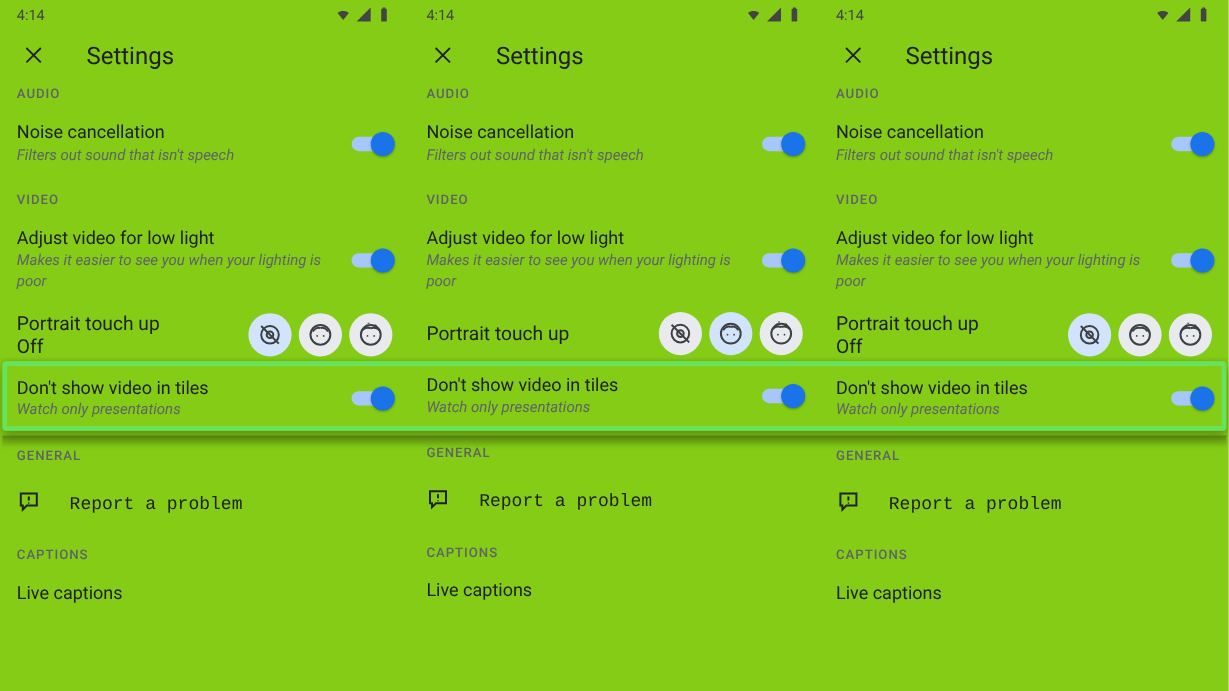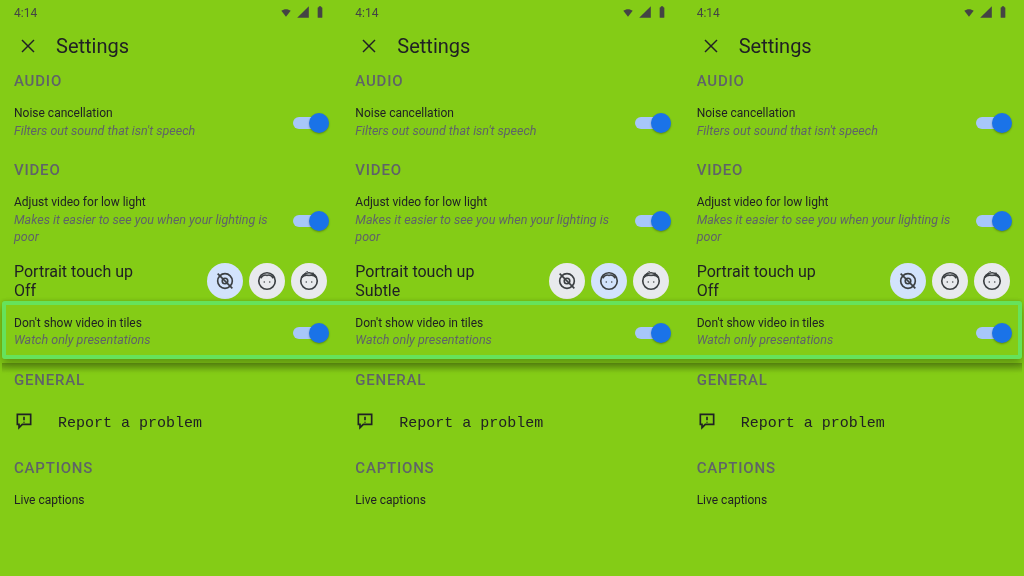--- a/index.html
+++ b/index.html
@@ -3,28 +3,28 @@
 <meta charset="utf-8">
 <style>
   * { box-sizing: border-box; margin: 0; padding: 0; }
   html, body { width: 1024px; height: 576px; overflow: hidden; font-family: Roboto, "Segoe UI", Arial, sans-serif; background: #fff; color: #202124; }
   .stage { position: relative; width: 1024px; height: 576px; background: #84cc16; }
   .panels { display: flex; width: 100%; height: 100%; }
   .panel { flex: 1; padding: 0 14px 0 14px; position: relative; }
   .status-bar { display: flex; justify-content: space-between; align-items: center; height: 24px; font-size: 12px; color: #444; padding-top: 2px; }
   .status-icons { display: flex; gap: 3px; align-items: center; }
   .status-icons svg { width: 14px; height: 14px; fill: #444; }
-  .header { display: flex; align-items: center; gap: 16px; margin-top: 10px; margin-bottom: 14px; padding-left: 2px; }
+  .header { display: flex; align-items: center; gap: 32px; margin-top: 10px; margin-bottom: 14px; padding-left: 2px; }
   .close-btn { width: 24px; height: 24px; display: flex; align-items: center; justify-content: center; cursor: pointer; }
   .close-btn svg { width: 18px; height: 18px; stroke: #202124; stroke-width: 2; }
   .title { font-size: 20px; font-weight: 400; }
-  .section-label { font-size: 15px; letter-spacing: 0.8px; color: #5f6368; margin-top: 12px; margin-bottom: 10px; font-weight: 500; }
+  .section-label { font-size: 11px; letter-spacing: 0.8px; color: #5f6368; margin-top: 12px; margin-bottom: 10px; font-weight: 500; }
   .row { display: flex; align-items: center; justify-content: space-between; padding: 6px 0 10px 0; }
   .row .txt { flex: 1; padding-right: 8px; }
-  .row .primary { font-size: 12px; color: #202124; line-height: 1.3; }
+  .row .primary { font-size: 15px; color: #202124; line-height: 1.3; }
   .row .secondary { font-size: 12.5px; color: #5f6368; line-height: 1.35; margin-top: 1px; font-style: italic; }
   .switch { position: relative; width: 34px; height: 20px; flex-shrink: 0; }
   .switch .track { position: absolute; top: 4px; left: 0; width: 34px; height: 12px; border-radius: 6px; background: #a7c7fa; }
   .switch .thumb { position: absolute; top: 0; right: -2px; width: 20px; height: 20px; border-radius: 50%; background: #1a73e8; box-shadow: 0 1px 2px rgba(0,0,0,.3); }
   .portrait-row { display: flex; align-items: center; justify-content: flex-end; padding: 6px 0 10px 0; }
   .portrait-row .txt { flex: 1; }
   .icon-group { display: flex; gap: 6px; }
   .circ { width: 36px; height: 36px; border-radius: 50%; background: #e8eaed; display: flex; align-items: center; justify-content: center; cursor: pointer; }
   .circ.sel { background: #d2e3fc; }
   .circ svg { width: 22px; height: 22px; stroke: #3c4043; stroke-width: 1.8; fill: none; }
@@ -197,21 +197,20 @@
       </div>
       <div class="switch">
             <div class="track"></div>
             <div class="thumb"></div>
           </div>
     </div>
 
     <div class="portrait-row">
       <div class="txt">
         <div class="primary">Portrait touch up</div>
-        <div class="secondary">Subtle</div>
       </div>
       <div class="icon-group">
         <div class="circ ">
               <svg viewBox="0 0 24 24">
                 <circle cx="12" cy="12" r="8"></circle>
                 <circle cx="12" cy="12" r="3"></circle>
                 <line x1="4" y1="4" x2="20" y2="20"></line>
               </svg>
             </div>
         <div class="circ sel">

